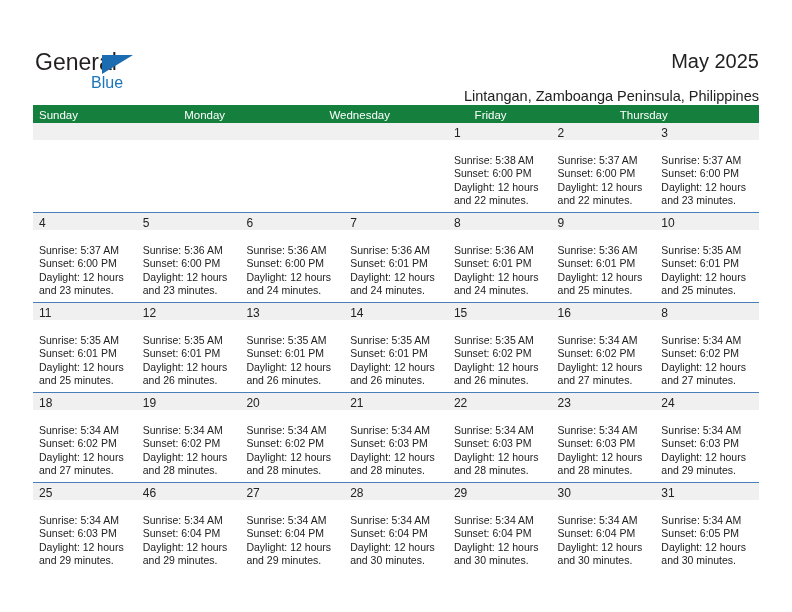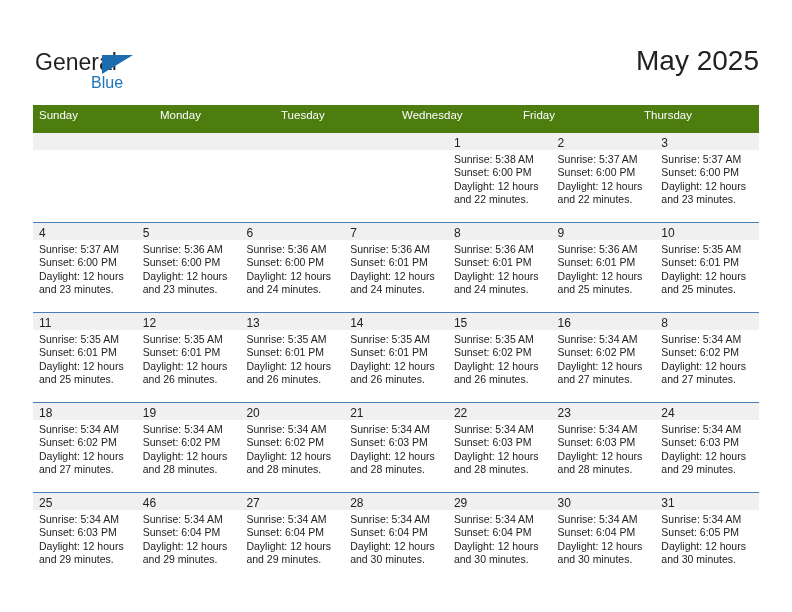--- a/index.html
+++ b/index.html
@@ -63,21 +63,21 @@
     border-left: 31px solid #1b6cb0;
     border-bottom: 19px solid transparent;
   }
   .title-block {
     position: absolute;
     right: 0;
     top: 0;
     text-align: right;
   }
   .cal-title {
-    font-size: 28px;
+    font-size: 20px;
     color: #222222;
     line-height: 32px;
     white-space: nowrap;
   }
   .cal-subtitle {
     margin-top: 10px;
     font-size: 14.5px;
     color: #222222;
     line-height: 18px;
     white-space: nowrap;
@@ -85,22 +85,22 @@
 
   
   .calendar {
     position: absolute;
     left: 33px;
     top: 105px;
     width: 726px;
   }
   .weekday-row {
     display: flex;
-    background: #4d7c0f;
-    height: 28px;
+    background: #15803d;
+    height: 18px;
   }
   .weekday {
     flex: 1 1 0;
     color: #ffffff;
     font-size: 11.5px;
     line-height: 21px;
     padding-left: 6px;
     box-sizing: border-box;
     white-space: nowrap;
     overflow: hidden;
@@ -125,21 +125,21 @@
     background: #f0f0f0;
     box-sizing: border-box;
     padding-left: 6px;
   }
   .day-num {
     font-size: 12px;
     line-height: 17px;
     color: #222222;
   }
   .day-body {
-    padding: 3px 6px 0 6px;
+    padding: 14px 6px 0 6px;
   }
   .day-line {
     font-size: 10.5px;
     line-height: 13.4px;
     color: #222222;
     white-space: nowrap;
   }
   .empty .day-num-band {
     background: #f0f0f0;
   }
@@ -152,29 +152,29 @@
   <div class="header">
 
     <div class="brand">
       <span class="brand-general">General</span>
       <span class="brand-triangle"></span>
       <span class="brand-blue">Blue</span>
     </div>
 
     <div class="title-block">
       <div class="cal-title">May 2025</div>
+      <div class="cal-subtitle">Lintangan, Zamboanga Peninsula, Philippines</div>
     </div>
 
   </div>
 
   <div class="calendar">
     <div class="weekday-row" id="weekday-row">
         <div class="weekday">Sunday</div>
         <div class="weekday">Monday</div>
-        <div class="weekday">Tuesday</div>
         <div class="weekday">Wednesday</div>
         <div class="weekday">Friday</div>
         <div class="weekday">Thursday</div>
       </div>
     <div id="weeks-container">
         <div class="week">
           <div class="day-cell empty">
             <div class="day-num-band"><span class="day-num"></span></div>
           </div>
           <div class="day-cell empty">

